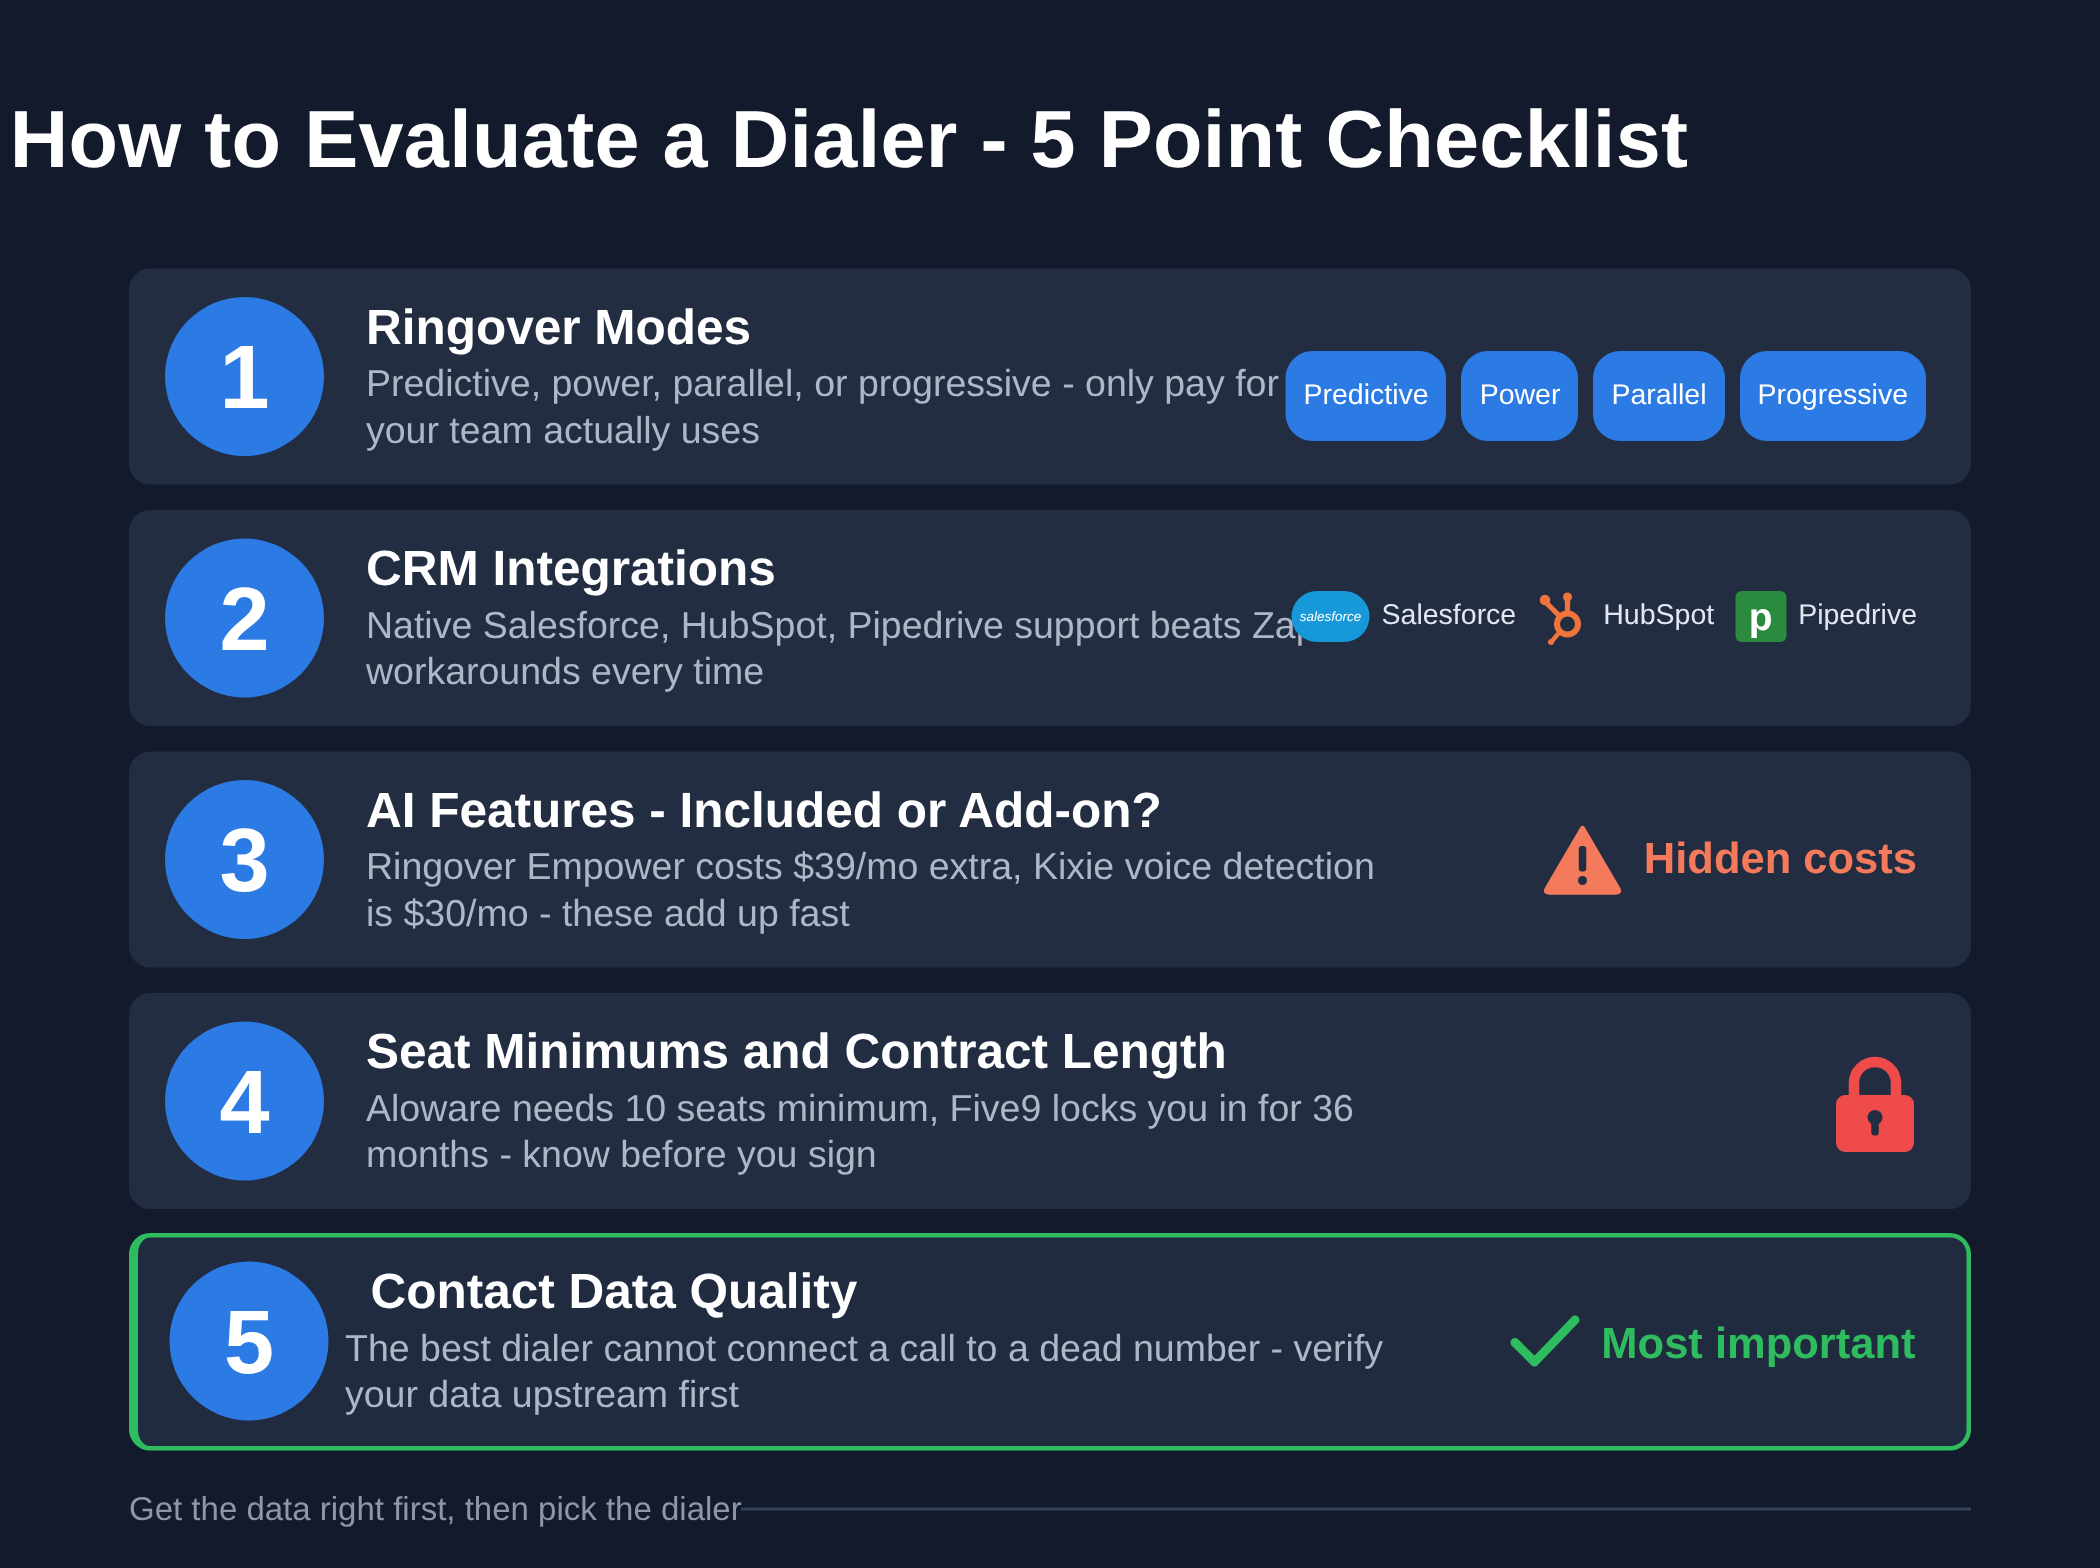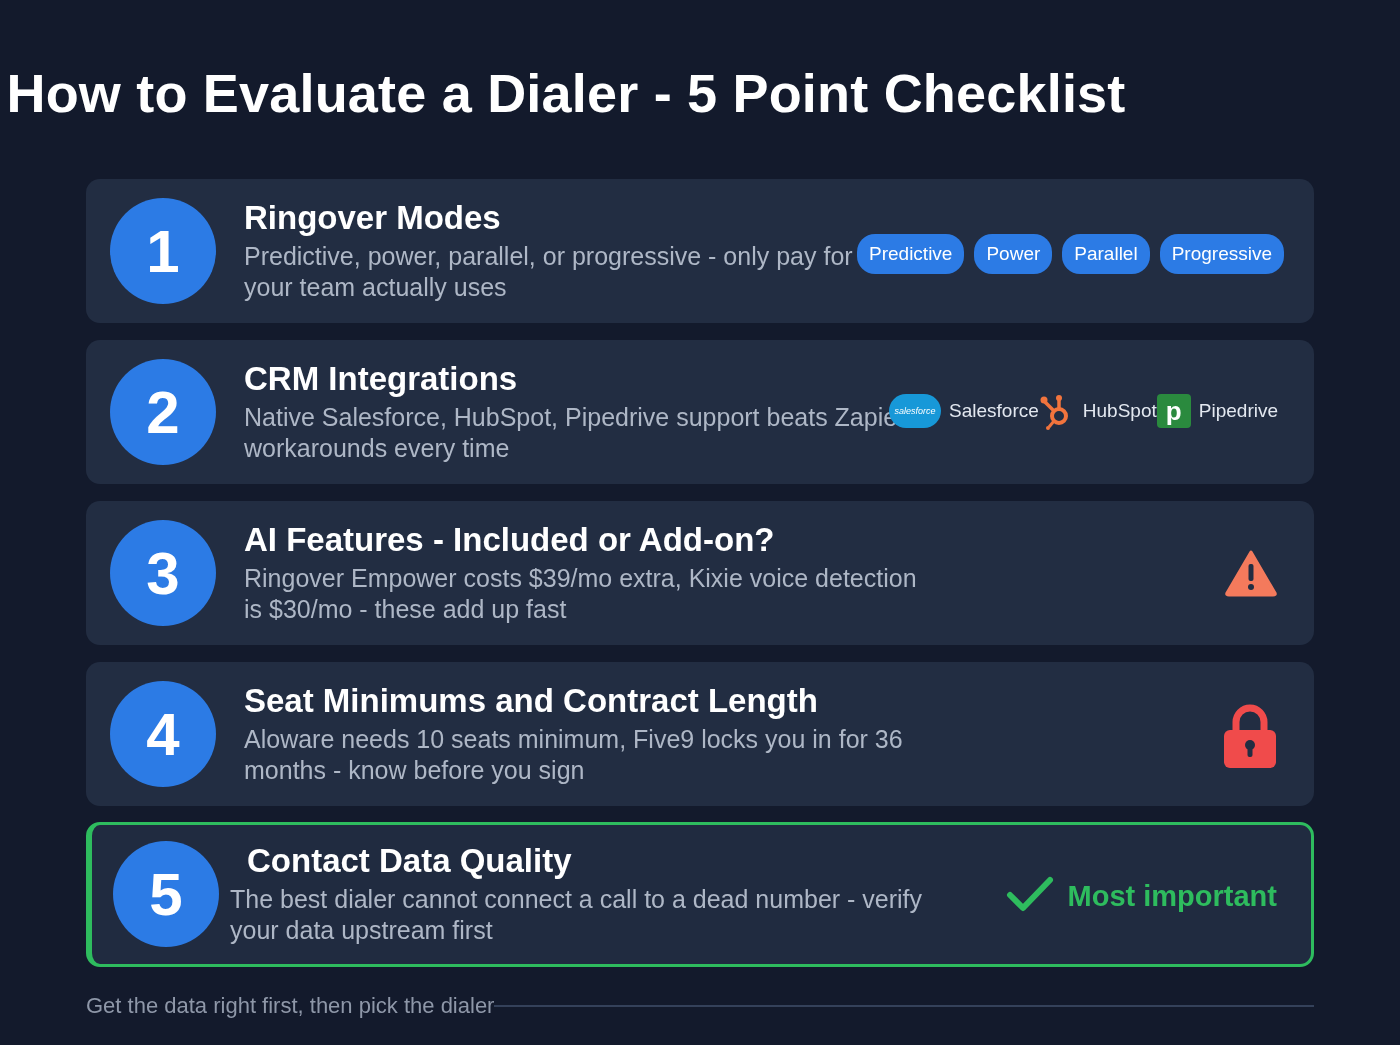--- a/index.html
+++ b/index.html
@@ -41,25 +41,25 @@
     position: absolute; left: 158px; top: 62px; width: 690px;
     font-size: 25px; line-height: 31px; color: #aeb7c6;
   }
   .card.highlight .card-desc { left: 138px; top: 59px; }
   .pills {
     position: absolute; right: 30px; top: 55px;
     display: flex; gap: 10px;
   }
   .pill {
     background: #2c7be5; color: #ffffff; font-size: 19px;
-    padding: 9px 12px; border-radius: 18px; line-height: 22px;
+    padding: 19px 12px; border-radius: 18px; line-height: 22px;
   }
   .crm {
     position: absolute; right: 36px; top: 52px;
-    display: flex; align-items: center; 
+    display: flex; align-items: center; gap: 14px;
   }
   .crm-item { display: flex; align-items: center; gap: 8px; font-size: 19px; color: #e3e8f0; }
   .sf-logo {
     width: 52px; height: 34px; background: #1798d8; border-radius: 17px;
     display: flex; align-items: center; justify-content: center;
     font-size: 9px; color: #fff; font-style: italic;
   }
   .pd-logo {
     width: 34px; height: 34px; background: #2a8a3e; border-radius: 4px;
     display: flex; align-items: center; justify-content: center;
@@ -131,20 +131,21 @@
 <div class="card" style="top:501px;">
   <div class="num">3</div>
   <div class="card-title">AI Features - Included or Add-on?</div>
   <div class="card-desc">Ringover Empower costs $39/mo extra, Kixie voice detection is $30/mo - these add up fast</div>
   <div class="badge-warn">
     <svg width="54" height="48" viewBox="0 0 54 48">
       <path d="M27 3 L51 44 Q52 46 49 46 L5 46 Q2 46 3 44 Z" fill="#f47a5c" stroke="#f47a5c" stroke-width="3" stroke-linejoin="round"></path>
       <rect x="24.5" y="15" width="5" height="17" rx="2" fill="#222d42"></rect>
       <circle cx="27" cy="38" r="3" fill="#222d42"></circle>
     </svg>
+    <span>Hidden costs</span>
   </div>
 </div>
 
 <div class="card" style="top:662px;">
   <div class="num">4</div>
   <div class="card-title">Seat Minimums and Contract Length</div>
   <div class="card-desc">Aloware needs 10 seats minimum, Five9 locks you in for 36 months - know before you sign</div>
   <div class="lock">
     <svg width="56" height="68" viewBox="0 0 56 68">
       <path d="M14 30 V20 A14 14 0 0 1 42 20 V30" fill="none" stroke="#f04b4b" stroke-width="7"></path>

